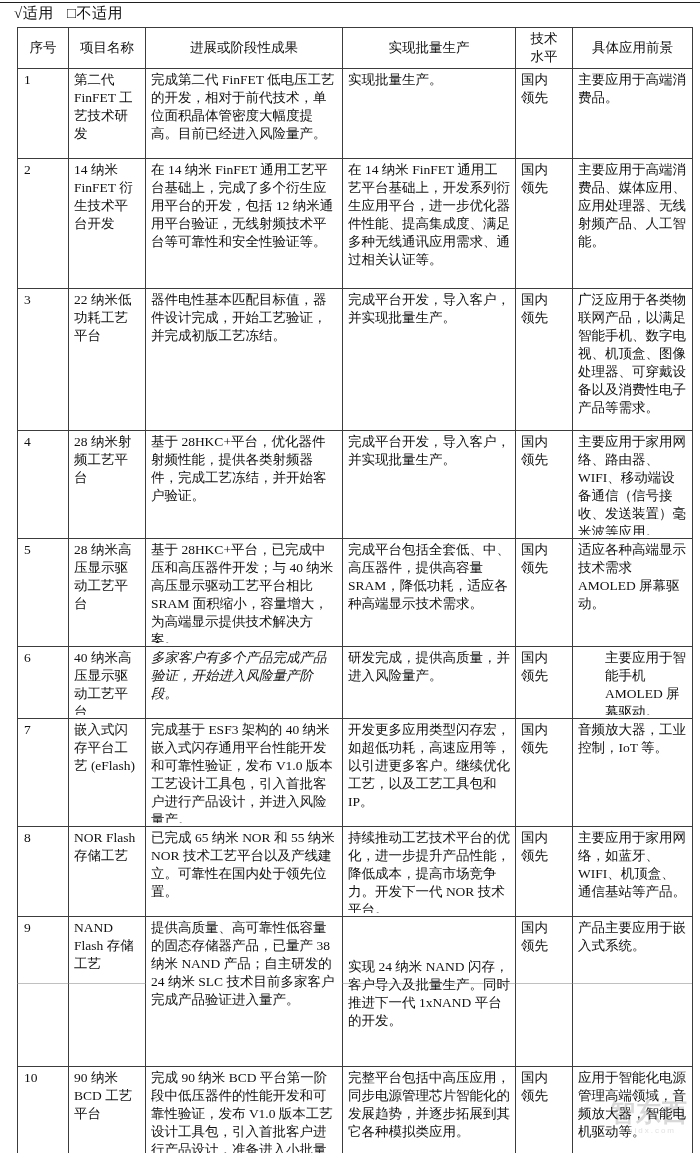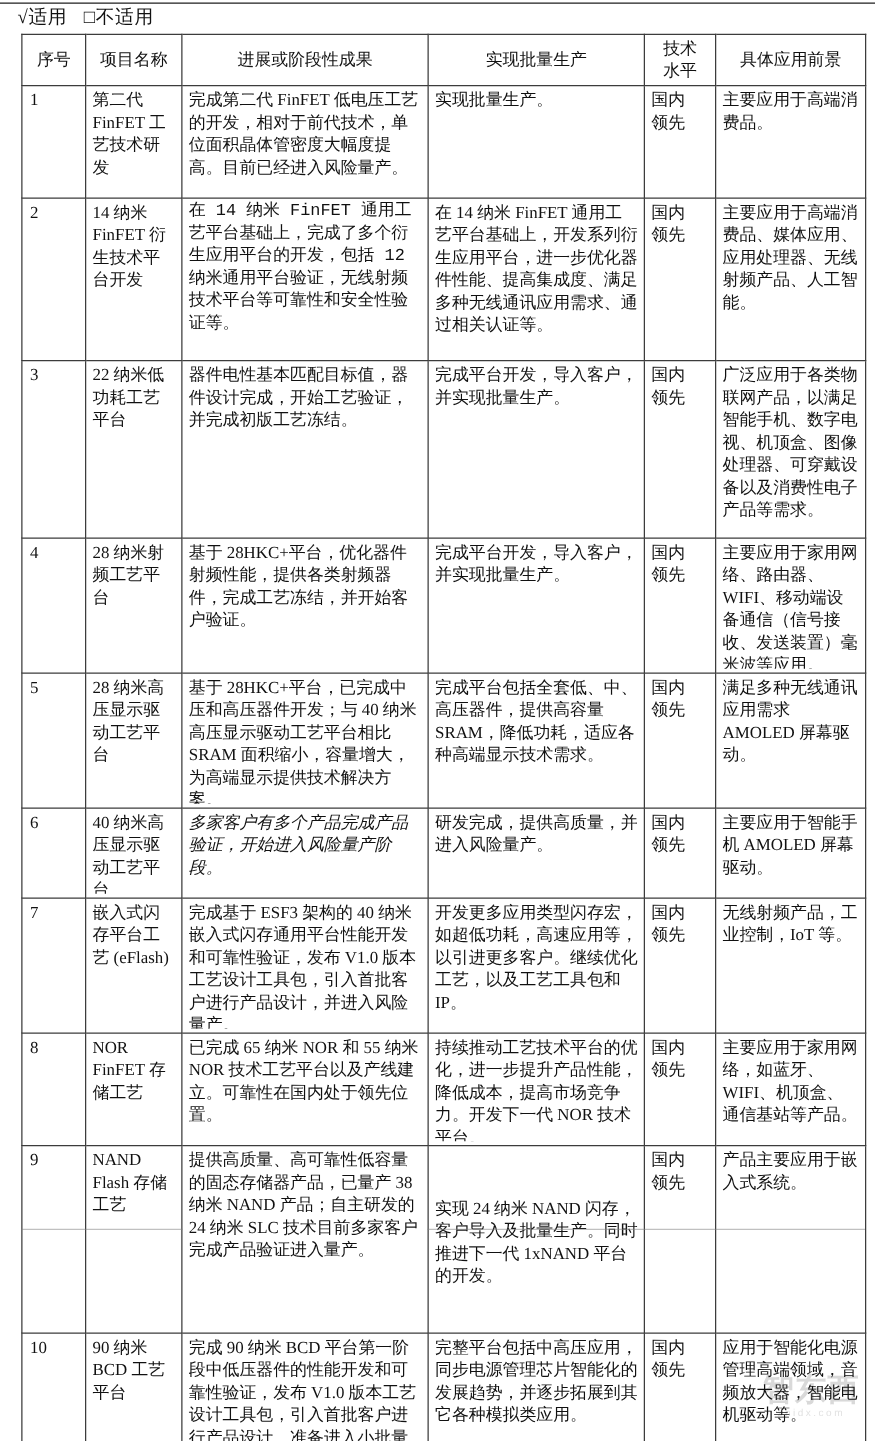--- a/index.html
+++ b/index.html
@@ -92,21 +92,21 @@
         </td>
       </tr>
       <tr style="height: 130px;">
         <td class="col-serial">
           <div class="cw" style="height: 124px;">2</div>
         </td>
         <td class="col-name">
           <div class="cw" style="height: 124px;">14 纳米 FinFET 衍生技术平台开发</div>
         </td>
         <td class="col-progress">
-          <div class="cw" style="height: 124px; font-family: Liberation Mono, monospace;">在 14 纳米 FinFET 通用工艺平台基础上，完成了多个衍生应用平台的开发，包括 12 纳米通用平台验证，无线射频技术平台等可靠性和安全性验证等。</div>
+          <div class="cw" style="height: 124px;">在 14 纳米 FinFET 通用工艺平台基础上，完成了多个衍生应用平台的开发，包括 12 纳米通用平台验证，无线射频技术平台等可靠性和安全性验证等。</div>
         </td>
         <td class="col-goal">
           <div class="cw" style="height: 124px;">在 14 纳米 FinFET 通用工艺平台基础上，开发系列衍生应用平台，进一步优化器件性能、提高集成度、满足多种无线通讯应用需求、通过相关认证等。</div>
         </td>
         <td class="col-level">
           <div class="cw" style="height: 124px;">国内领先</div>
         </td>
         <td class="col-prospect">
           <div class="cw" style="height: 124px;">主要应用于高端消费品、媒体应用、应用处理器、无线射频产品、人工智能。</div>
         </td>
@@ -161,69 +161,69 @@
         <td class="col-progress">
           <div class="cw" style="height: 102px;">基于 28HKC+平台，已完成中压和高压器件开发；与 40 纳米高压显示驱动工艺平台相比 SRAM 面积缩小，容量增大，为高端显示提供技术解决方案。</div>
         </td>
         <td class="col-goal">
           <div class="cw" style="height: 102px;">完成平台包括全套低、中、高压器件，提供高容量 SRAM，降低功耗，适应各种高端显示技术需求。</div>
         </td>
         <td class="col-level">
           <div class="cw" style="height: 102px;">国内领先</div>
         </td>
         <td class="col-prospect">
-          <div class="cw" style="height: 102px;">满足多种无线通讯应用需求 AMOLED 屏幕驱动。</div>
+          <div class="cw" style="height: 102px;">适应各种高端显示技术需求 AMOLED 屏幕驱动。</div>
         </td>
       </tr>
       <tr style="height: 72px;">
         <td class="col-serial">
           <div class="cw" style="height: 66px;">6</div>
         </td>
         <td class="col-name">
           <div class="cw" style="height: 66px;">40 纳米高压显示驱动工艺平台</div>
         </td>
         <td class="col-progress">
           <div class="cw" style="height: 66px; font-style: italic;">多家客户有多个产品完成产品验证，开始进入风险量产阶段。</div>
         </td>
         <td class="col-goal">
           <div class="cw" style="height: 66px;">研发完成，提供高质量，并进入风险量产。</div>
         </td>
         <td class="col-level">
           <div class="cw" style="height: 66px;">国内领先</div>
         </td>
         <td class="col-prospect">
-          <div class="cw" style="height: 66px;">主要应用于智能手机 AMOLED 屏幕驱动。</div>
+          <div class="cw" style="height: 66px; margin-left: 27px;">主要应用于智能手机 AMOLED 屏幕驱动。</div>
         </td>
       </tr>
       <tr style="height: 108px;">
         <td class="col-serial">
           <div class="cw" style="height: 102px;">7</div>
         </td>
         <td class="col-name">
           <div class="cw" style="height: 102px;">嵌入式闪存平台工艺 (eFlash)</div>
         </td>
         <td class="col-progress">
           <div class="cw" style="height: 102px;">完成基于 ESF3 架构的 40 纳米嵌入式闪存通用平台性能开发和可靠性验证，发布 V1.0 版本工艺设计工具包，引入首批客户进行产品设计，并进入风险量产。</div>
         </td>
         <td class="col-goal">
           <div class="cw" style="height: 102px;">开发更多应用类型闪存宏，如超低功耗，高速应用等，以引进更多客户。继续优化工艺，以及工艺工具包和 IP。</div>
         </td>
         <td class="col-level">
           <div class="cw" style="height: 102px;">国内领先</div>
         </td>
         <td class="col-prospect">
-          <div class="cw" style="height: 102px;">无线射频产品，工业控制，IoT 等。</div>
+          <div class="cw" style="height: 102px;">音频放大器，工业控制，IoT 等。</div>
         </td>
       </tr>
       <tr style="height: 90px;">
         <td class="col-serial">
           <div class="cw" style="height: 84px;">8</div>
         </td>
         <td class="col-name">
-          <div class="cw" style="height: 84px;">NOR FinFET 存储工艺</div>
+          <div class="cw" style="height: 84px;">NOR Flash 存储工艺</div>
         </td>
         <td class="col-progress">
           <div class="cw" style="height: 84px;">已完成 65 纳米 NOR 和 55 纳米 NOR 技术工艺平台以及产线建立。可靠性在国内处于领先位置。</div>
         </td>
         <td class="col-goal">
           <div class="cw" style="height: 84px;">持续推动工艺技术平台的优化，进一步提升产品性能，降低成本，提高市场竞争力。开发下一代 NOR 技术平台。</div>
         </td>
         <td class="col-level">
           <div class="cw" style="height: 84px;">国内领先</div>
         </td>

